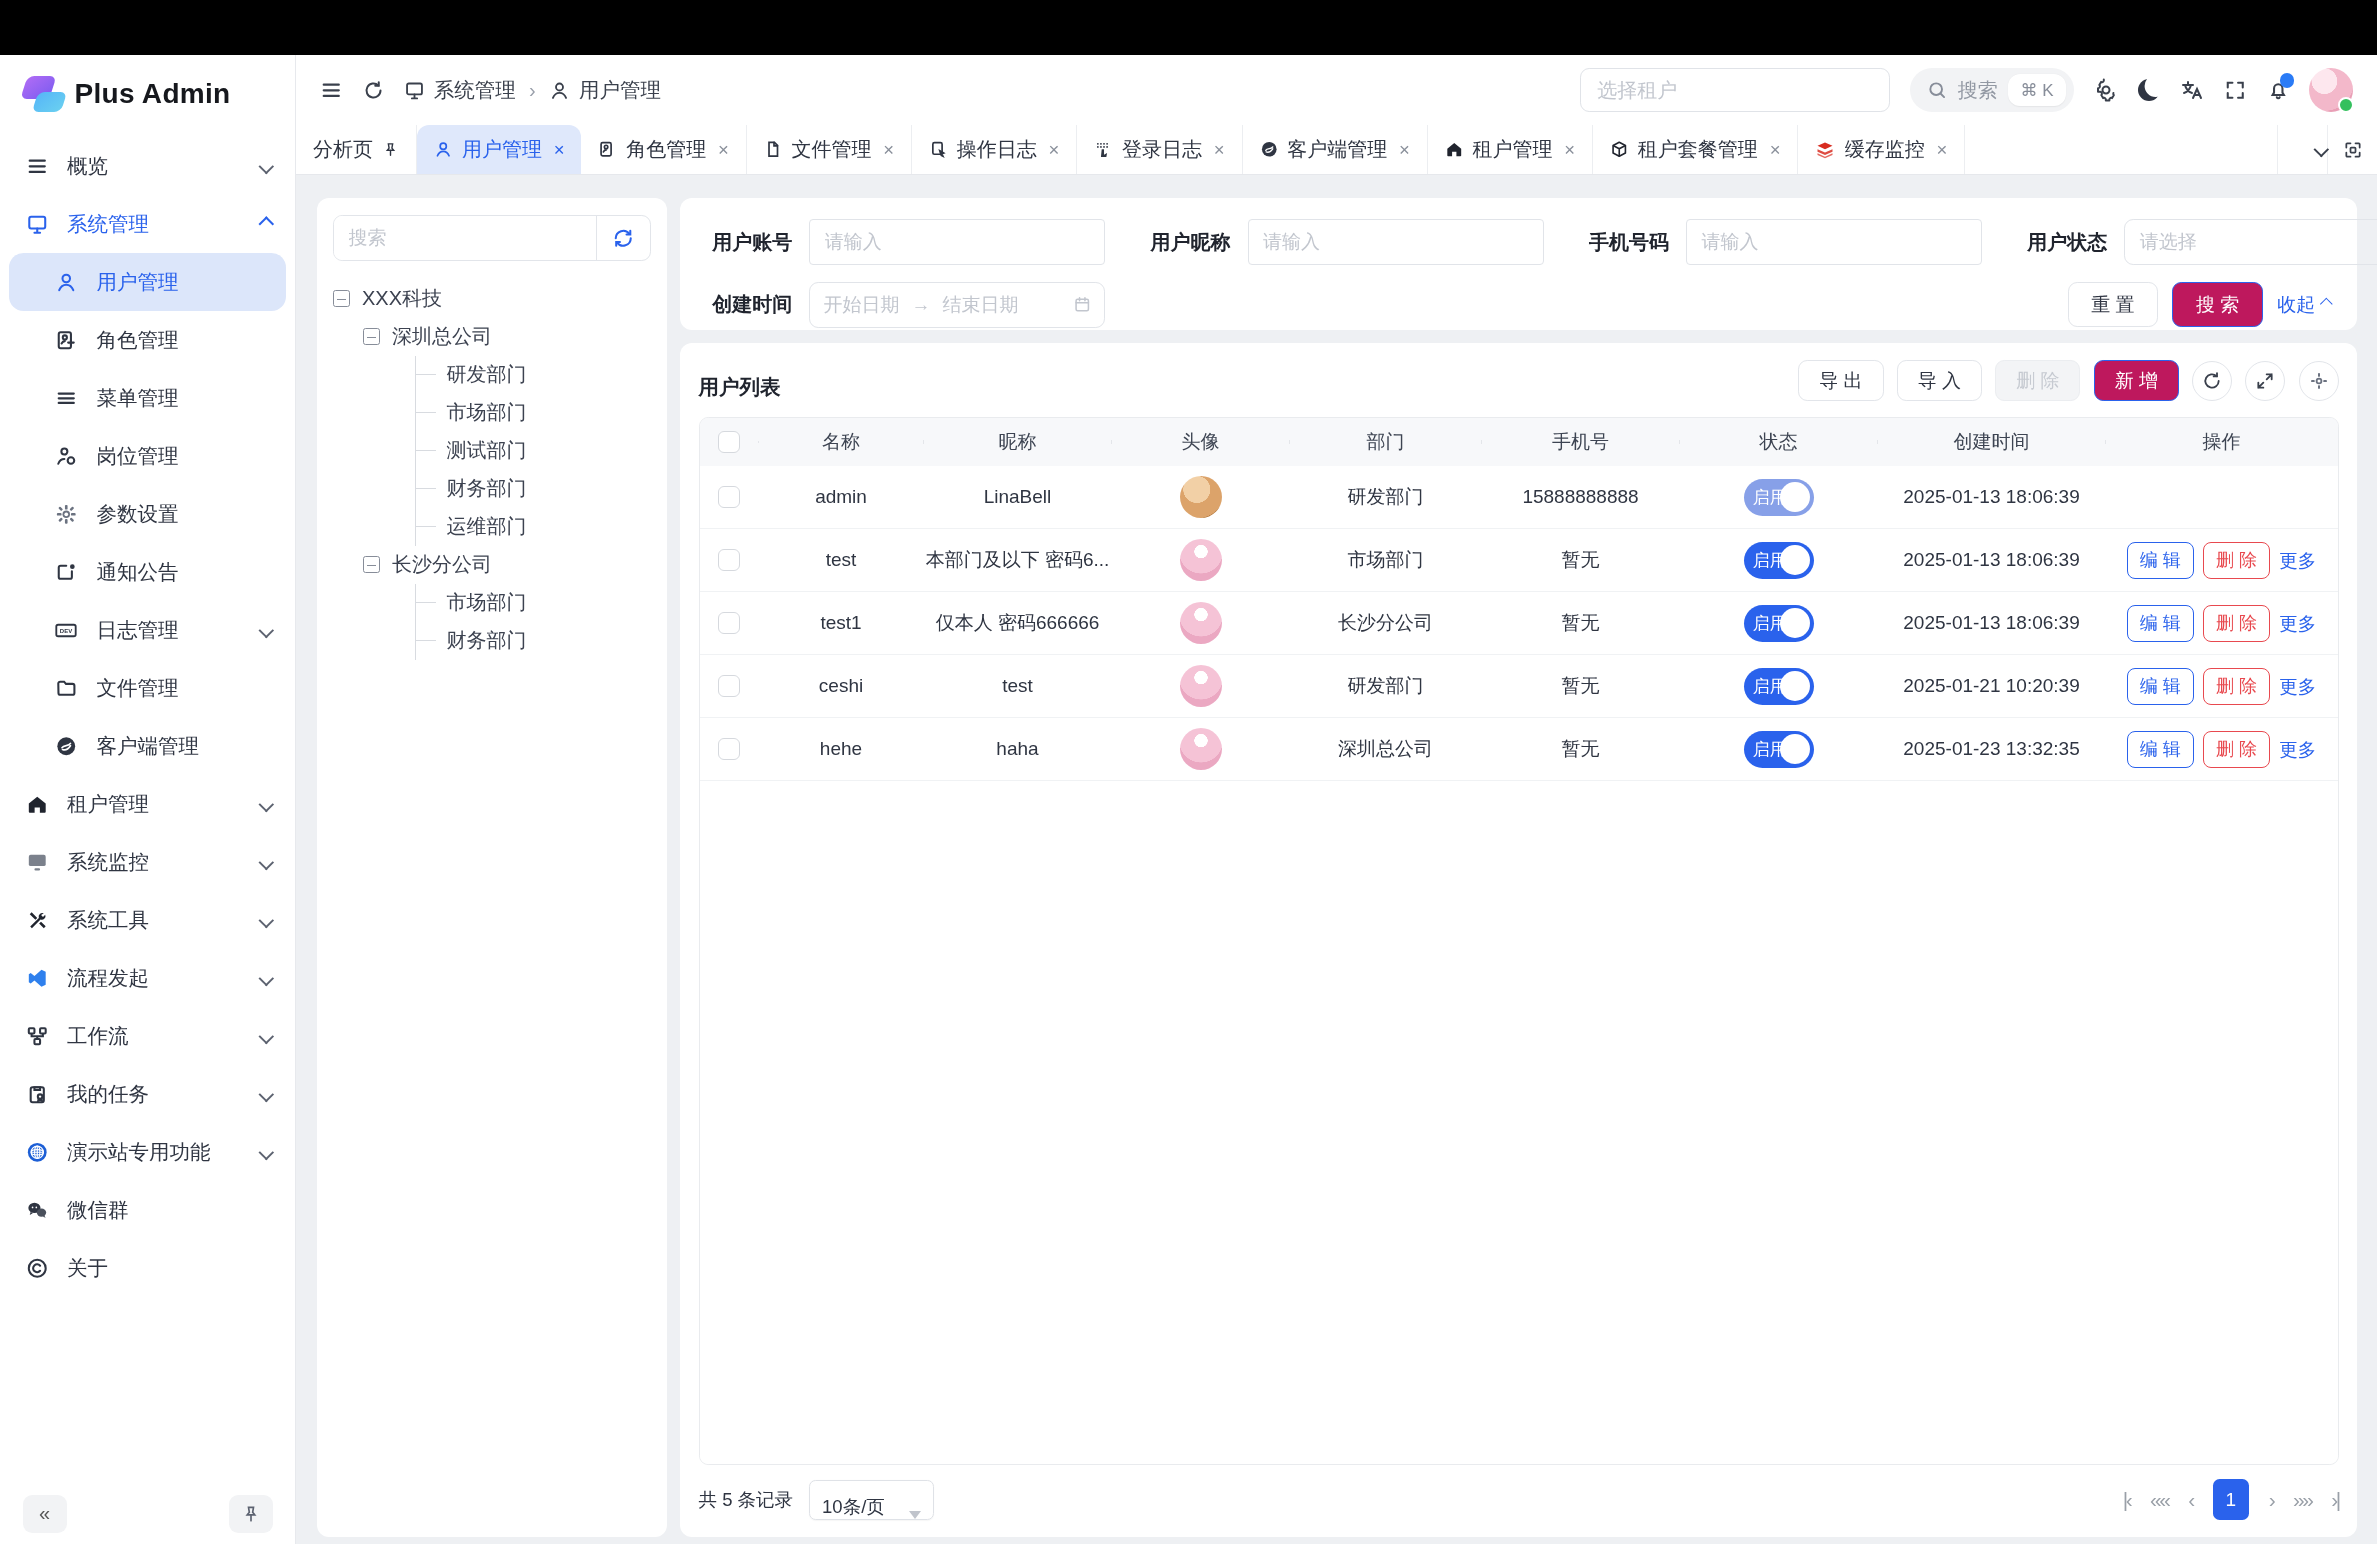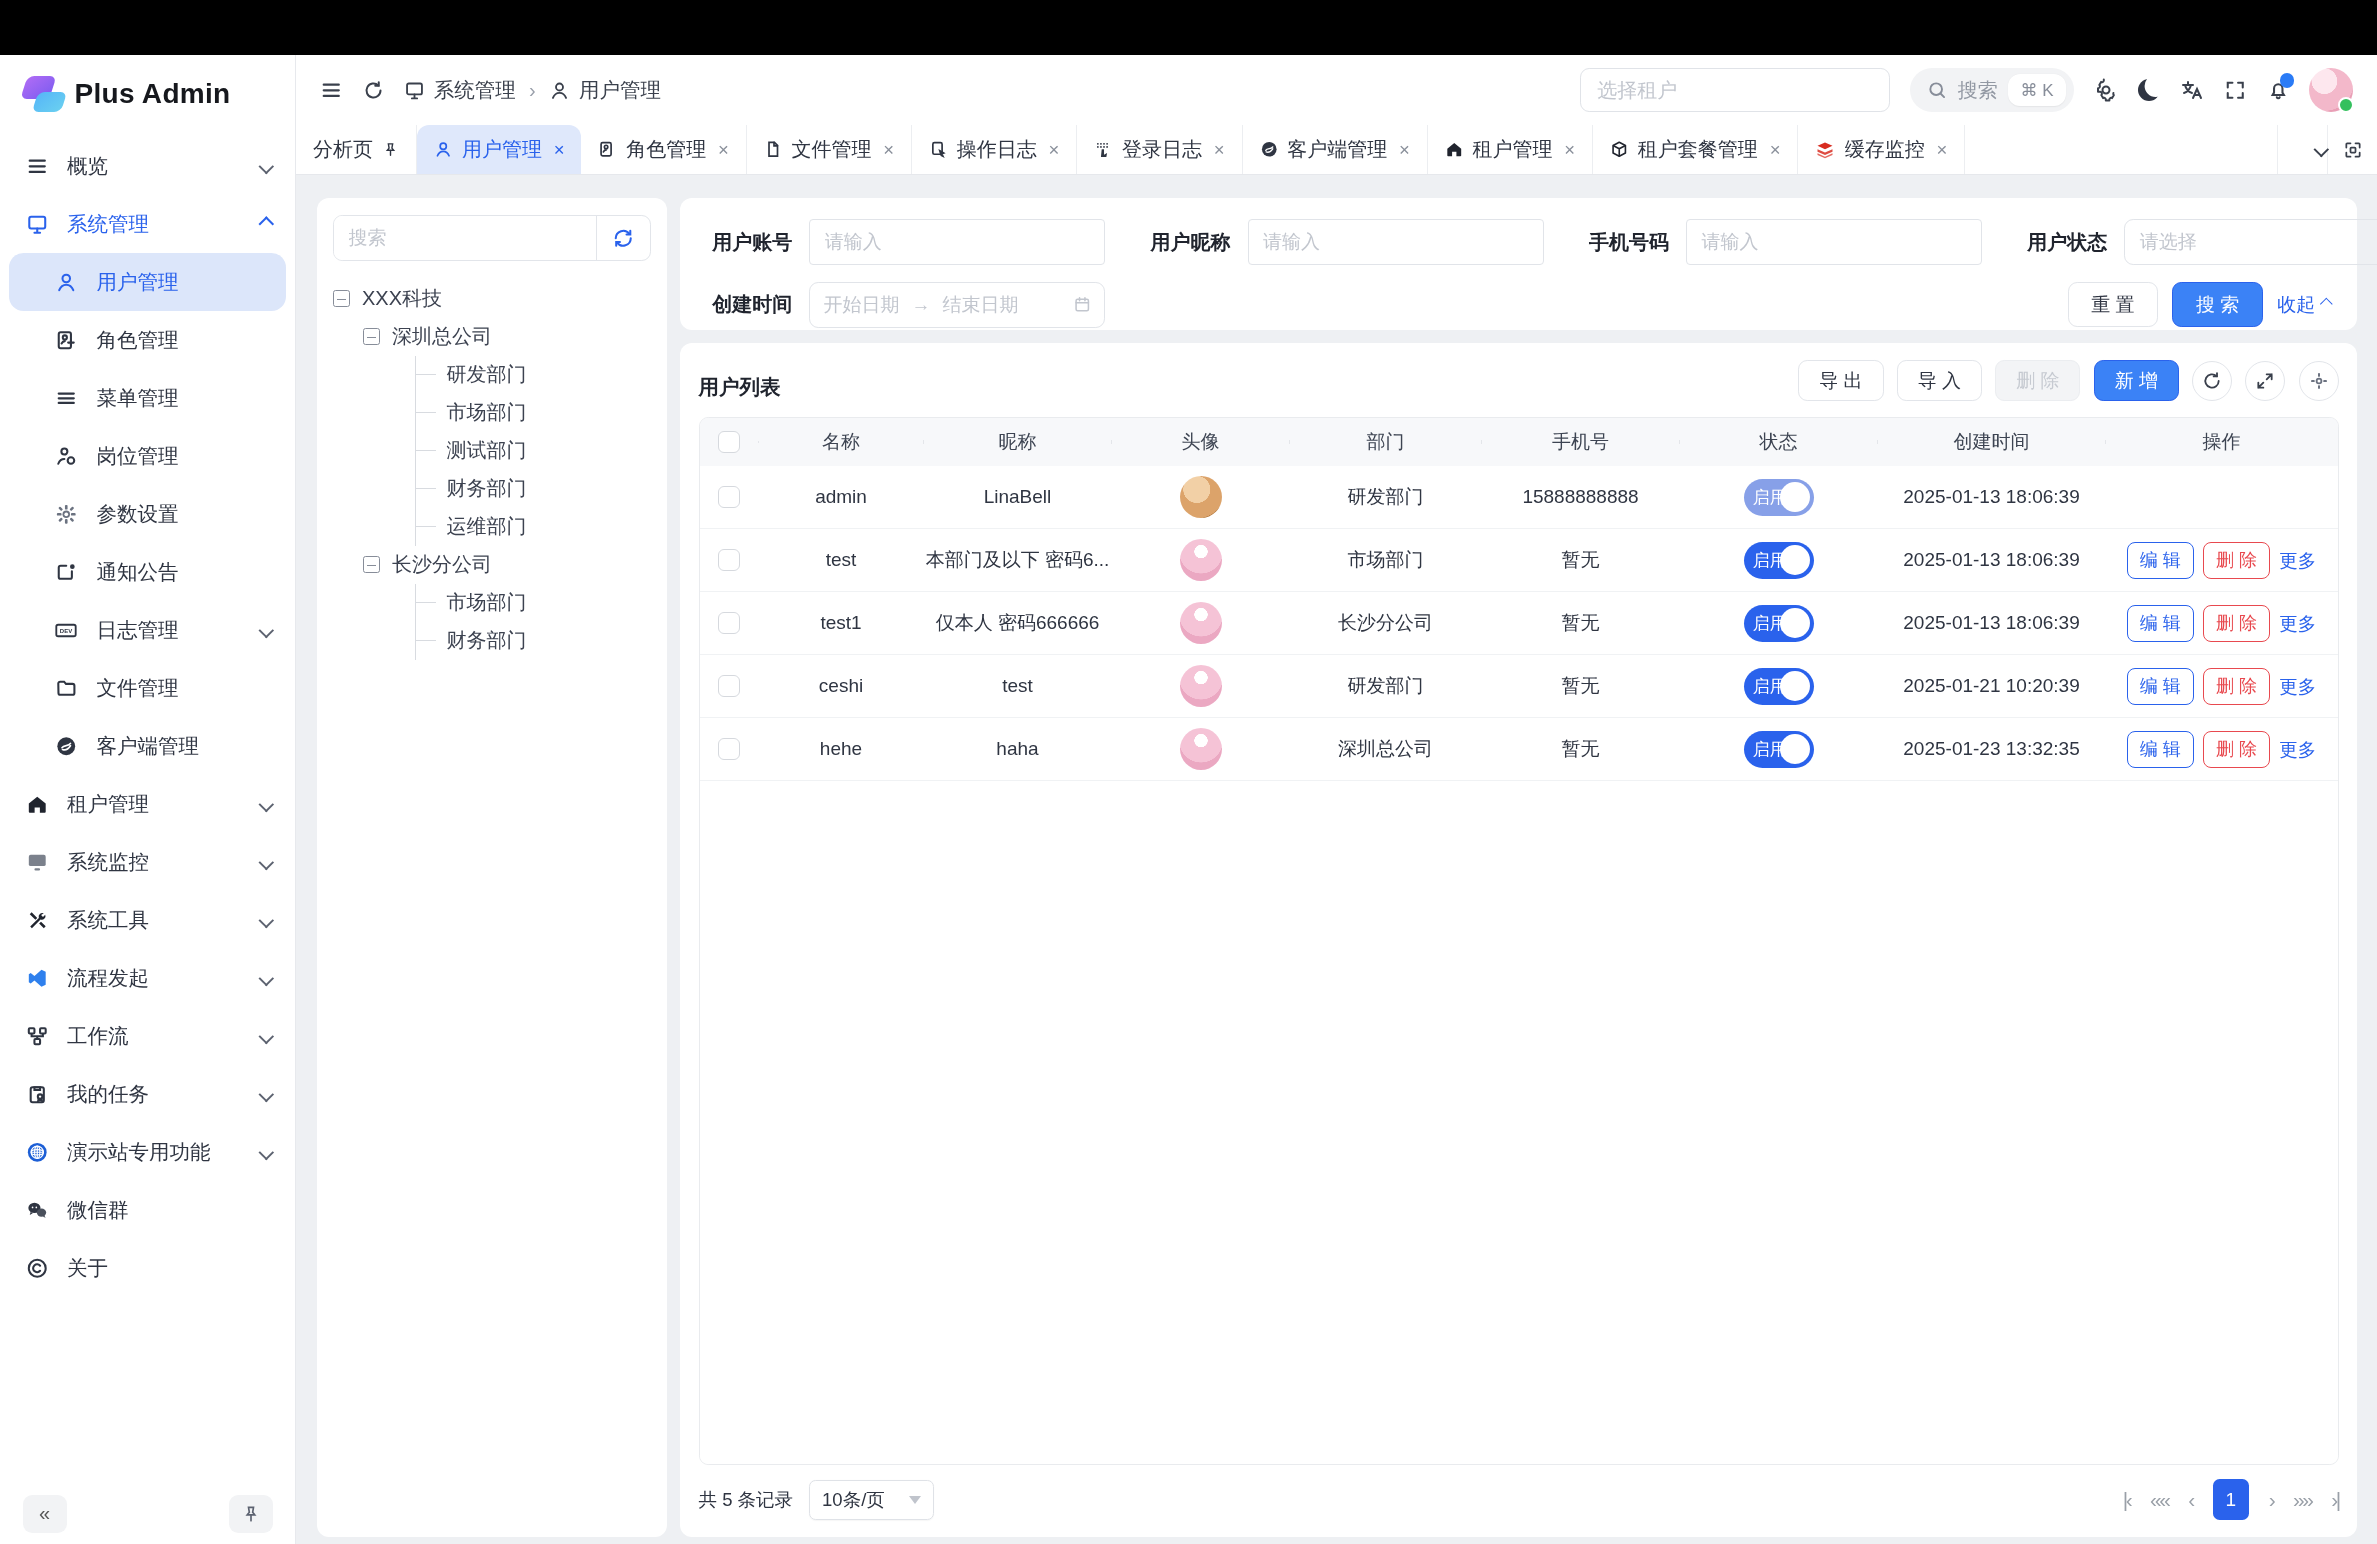--- a/index.html
+++ b/index.html
@@ -78,21 +78,21 @@
   .ffield{display:flex;align-items:center}
   .flabel{width:99px;text-align:right;font-size:20px;font-weight:bold;color:#20242e;margin-right:17px;flex:none;white-space:nowrap}
   .finput{width:296px;height:46px;border:0.7px solid #e1e4e9;border-radius:4px;font-size:19px;padding:0 14.5px;color:#333;outline:none;font-family:inherit}
   .finput::placeholder{color:#c2c6ce}
   .fselect{width:296px;height:46px;border:0.7px solid #e1e4e9;border-radius:9.2px;display:flex;align-items:center;justify-content:space-between;padding:0 14.5px;cursor:pointer}
   .fselect .ph{font-size:19px;color:#c2c6ce}
   .daterange{width:296px;height:46px;border:0.7px solid #e1e4e9;border-radius:9.2px;display:flex;align-items:center;gap:12px;padding:0 13.2px;font-size:19px;color:#c2c6ce}
   .btns-right{margin-left:auto;display:flex;align-items:center;gap:14.5px;padding-right:6.6px}
   .btn{height:45px;display:inline-flex;align-items:center;justify-content:center;padding:0 22.5px;border-radius:9.2px;font-size:19px;cursor:pointer;white-space:nowrap}
   .btn.plain{border:0.7px solid #e2e5ea;background:#fff;color:#2f3542}
-  .btn.primary{background:#3b82f6;color:#fff;border:0.7px solid #2a62ec}
+  .btn.primary{background:#be185d;color:#fff;border:0.7px solid #2a62ec}
   .btn.disabled{background:#f3f4f6;color:#c6cad1;border:0.7px solid #ebedf0;cursor:default}
   .collapse-link{display:flex;align-items:center;gap:6.6px;color:#2a62ec;font-size:19px;cursor:pointer}
   .collapse-link .chev{border-color:#2a62ec;width:8.6px;height:8.6px;border-width:1.3px}
 
   
   .list-card{position:absolute;left:680px;top:343px;width:1677px;bottom:6.6px;background:#fff;border-radius:12px;padding:17px 18.5px;display:flex;flex-direction:column}
   .list-head{display:flex;align-items:flex-end;flex:none}
   .list-title{font-size:20.5px;font-weight:bold;color:#20242e}
   .list-tools{margin-left:auto;display:flex;align-items:center;gap:13.2px}
   .btn.sm{height:41px;padding:0 20px}
@@ -121,21 +121,21 @@
   .toggle .knob{position:absolute;right:3.3px;top:3.3px;width:30px;height:30px;border-radius:50%;background:#fff}
   .toggle.light{background:#87a0e8}
   .a-btn{height:37px;display:inline-flex;align-items:center;padding:0 12px;border-radius:8px;font-size:18px;border:1.3px solid;cursor:pointer;background:#fff}
   .a-btn.edit{color:#2a62ec;border-color:#2a62ec}
   .a-btn.del{color:#e8494f;border-color:#e8494f}
   .a-more{color:#2a62ec;font-size:18.5px;cursor:pointer}
   .ops-gap{display:flex;align-items:center;gap:9.2px}
 
   
   .pager-row{flex:none;margin-top:14.5px;display:flex;align-items:center;font-size:18.5px;color:#2f3542}
-  .psel{margin-left:16px;width:125px;height:40px;border:0.7px solid #dfe2e7;border-radius:6.6px;display:flex;align-items:center;justify-content:space-between;padding:0 12px;cursor:pointer;box-shadow:0 0.7px 1.3px rgba(0,0,0,.04)}
+  .psel{margin-left:16px;width:125px;height:40px;border:0.7px solid #dfe2e7;border-radius:6.6px;display:flex;align-items:flex-end;justify-content:space-between;padding:0 12px;cursor:pointer;box-shadow:0 0.7px 1.3px rgba(0,0,0,.04)}
   .psel .tri{width:0;height:0;border-left:6px solid transparent;border-right:6px solid transparent;border-top:8px solid #c0c4cc}
   .pager{margin-left:auto;display:flex;align-items:center;gap:20px;color:#9aa0a8;font-size:21px}
   .pg{cursor:pointer;user-select:none;letter-spacing:-2.6px}
   .pg.cur{width:36px;height:41px;background:#2a62ec;color:#fff;border-radius:6.6px;display:flex;align-items:center;justify-content:center;font-size:19px;letter-spacing:0}
 </style>
 </head>
 <body>
 
 <div class="topstrip"></div>
 

